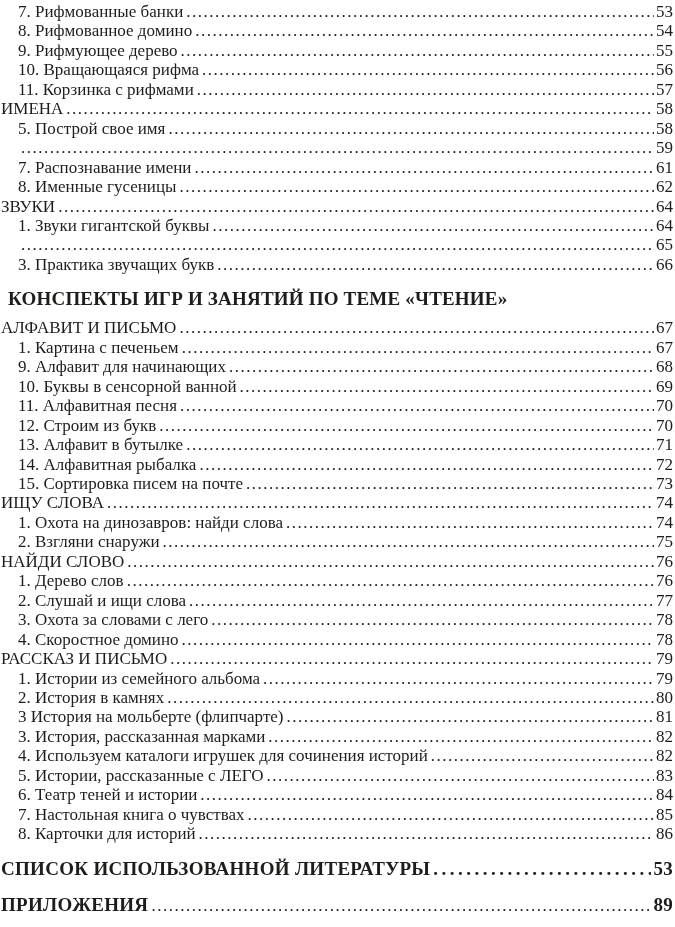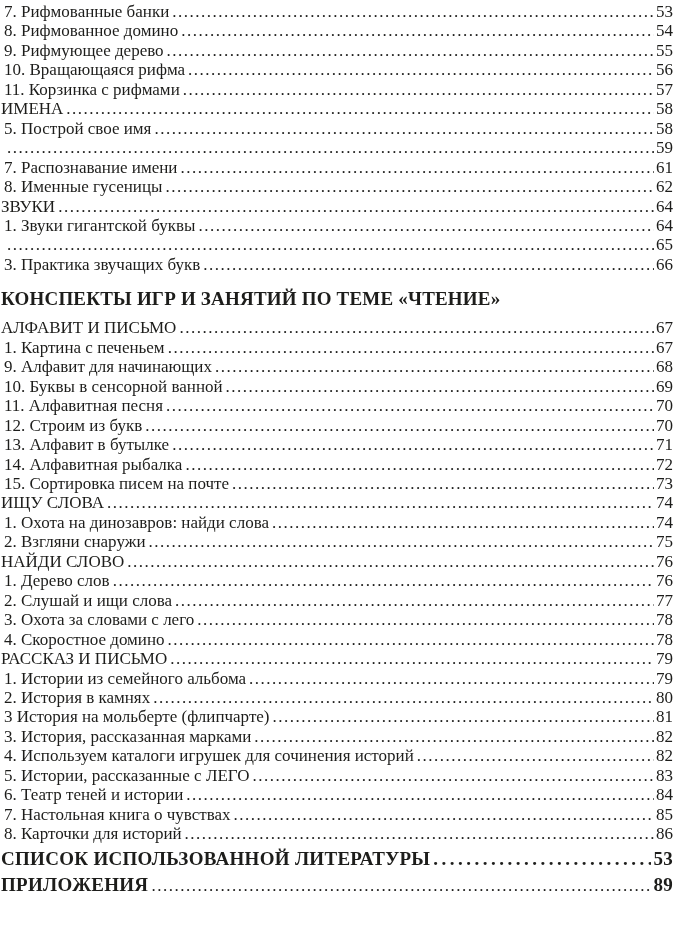--- a/index.html
+++ b/index.html
@@ -20,46 +20,46 @@
     width: 675px;
     height: 927px;
     padding: 2px 2px 0 1px;
   }
   .row {
     display: flex;
     align-items: baseline;
     line-height: 19.45px;
     white-space: nowrap;
   }
-  .row.item { padding-left: 3px; }
+  .row.item { padding-left: 17px; }
   .label { flex: 0 0 auto; }
   .leader {
     flex: 1 1 auto;
     overflow: hidden;
     white-space: nowrap;
     letter-spacing: 1.5px;
     margin: 0 2px 0 3px;
     min-width: 8px;
   }
   .page { flex: 0 0 auto; }
   
   .row.heading {
     font-weight: bold;
     font-size: 19px;
     line-height: 22px;
     letter-spacing: 0.2px;
-    margin: 14px 0 8px 0;
+    margin: 14px 0 8px 7px;
   }
   
   .row.major {
     font-weight: bold;
     font-size: 19px;
     line-height: 23px;
     letter-spacing: 0.3px;
-    margin-top: 3px;
+    margin-top: 13px;
   }
   .row.major .leader { letter-spacing: 3.5px; }
   
   .row.appendix .leader {
     font-weight: normal;
     font-size: 17px;
     letter-spacing: 1.5px;
   }
 </style>
 </head>

